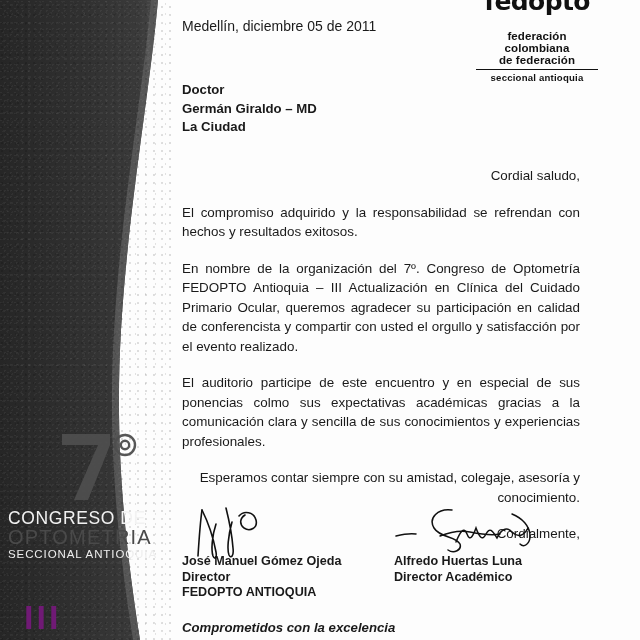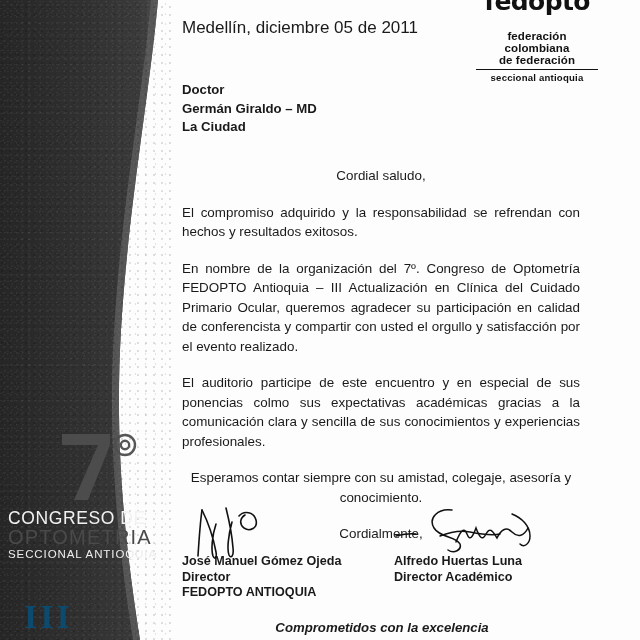--- a/index.html
+++ b/index.html
@@ -86,22 +86,22 @@
     font-size: 11.5px;
     color: #ededed;
     letter-spacing: .9px;
   }
   #sb-three {
     position: absolute;
     left: 24px;
     top: 598px;
     font-size: 34px;
     letter-spacing: 3px;
-    color: #0c4a6e;
-    font-family: Liberation Serif, serif;
+    color: #701a75;
+    font-family: Liberation Sans, sans-serif;
     font-weight: 700;
     pointer-events: none;
   }
 
   
   #logo {
     position: absolute;
     right: 28px;
     top: -8px;
     width: 150px;
@@ -130,21 +130,21 @@
   #logo-seccional {
     font-size: 9.6px;
     font-weight: 700;
     letter-spacing: .2px;
     line-height: 11px;
   }
   #date-line {
     position: absolute;
     left: 182px;
     top: 18px;
-    font-size: 17px;
+    font-size: 14px;
   }
   #recipient {
     position: absolute;
     left: 182px;
     top: 81px;
     font-weight: 700;
     font-size: 13.2px;
     line-height: 18.5px;
   }
   #body-copy {
@@ -153,21 +153,21 @@
     top: 166px;
     width: 398px;
     font-size: 13.4px;
     line-height: 19.5px;
   }
   #body-copy p {
     margin: 0 0 17px 0;
     text-align: justify;
   }
   #body-copy p.noj {
-    text-align: center;
+    text-align: right;
   }
 
   
   #signatures {
     position: absolute;
     left: 182px;
     top: 512px;
     width: 400px;
     height: 86px;
   }
@@ -193,21 +193,21 @@
     white-space: nowrap;
     font-weight: bold;
   }
 
   
   #footer {
     position: absolute;
     left: 182px;
     top: 620px;
     width: 400px;
-    text-align: center;
+    text-align: left;
     font-size: 13.2px;
     font-weight: 700;
     font-style: italic;
   }
 </style>
 </head>
 <body>
 
 <div id="page">
 

